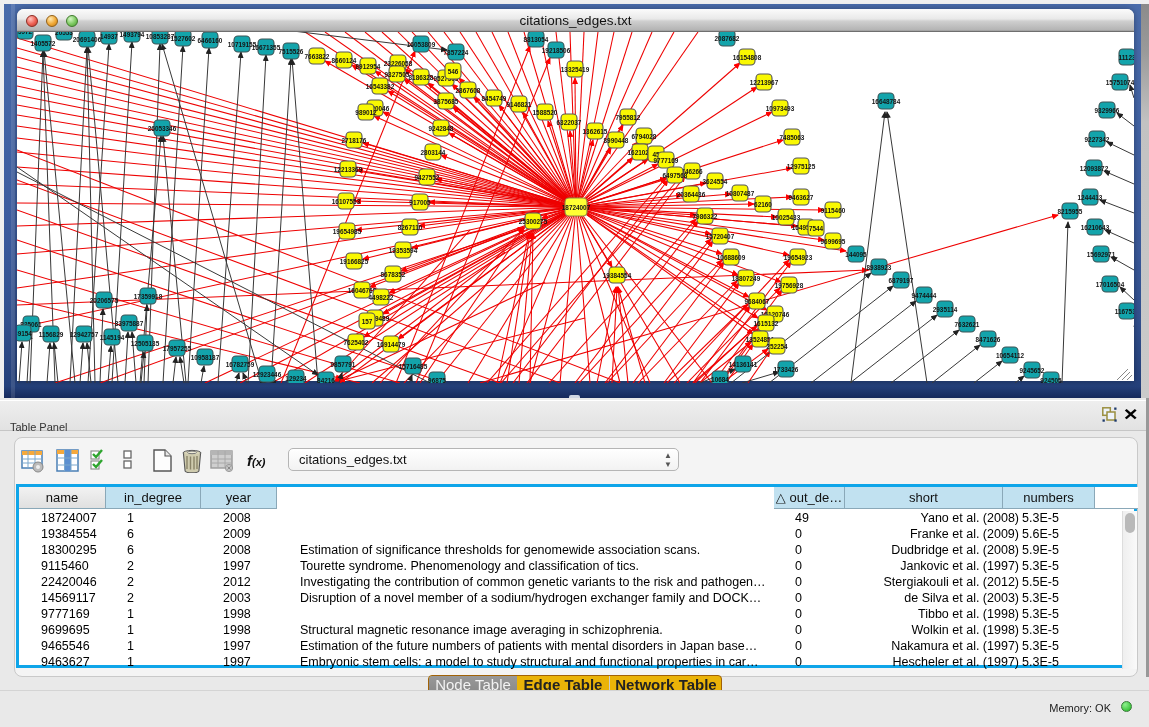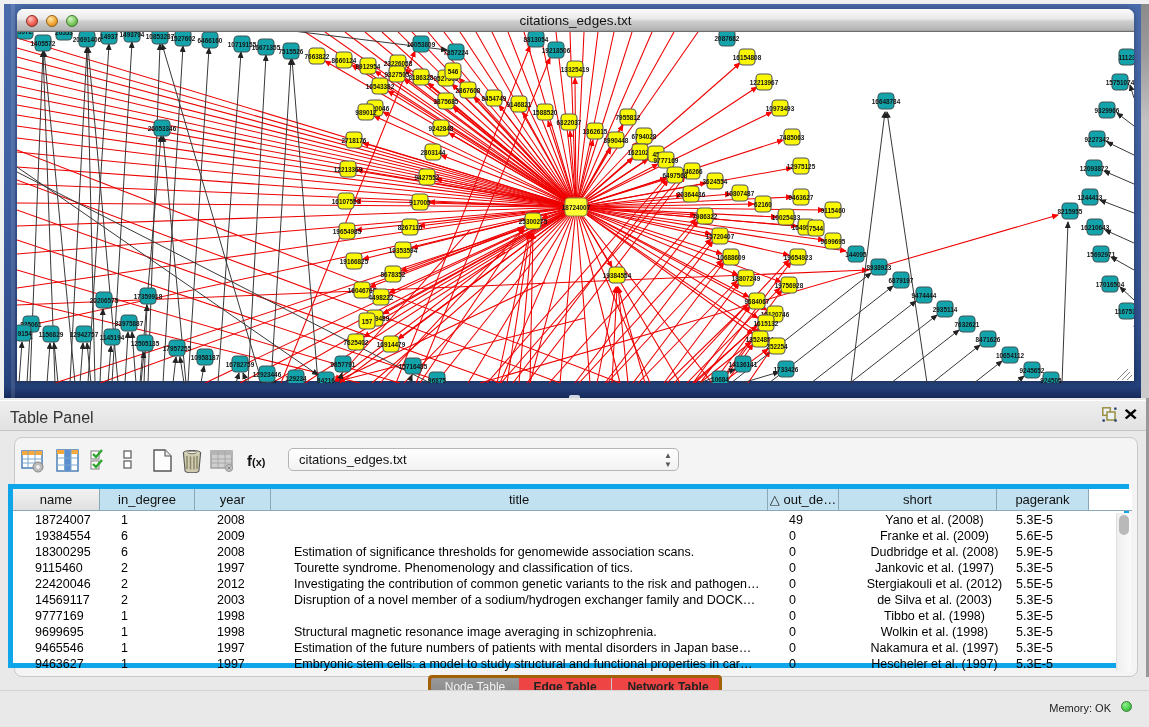--- a/index.html
+++ b/index.html
@@ -5,39 +5,39 @@
 #topbg{position:absolute;left:0;top:0;width:1149px;height:398px;background:#f0f0f0}
 #blue{position:absolute;left:4px;top:4px;width:1137px;height:394px;background:linear-gradient(180deg,#4a6cab 0%,#3c5c9e 55%,#32508e 80%,#24407a 97%,#16295b 100%);}
 #bluein{position:absolute;left:7px;top:0px;width:4px;height:394px;background:rgba(255,255,255,0.12)}
 #graystrip{position:absolute;left:1141px;top:4px;width:8px;height:394px;background:linear-gradient(180deg,#8b8b8b,#9a9a9a 12%,#c2c2c2 30%,#cacaca)}
 #win{position:absolute;left:17px;top:9px;width:1117px;height:372px;border-radius:7px 7px 0 0;background:#fff;box-shadow:0 0 6px rgba(0,0,0,.35)}
 #titlebar{position:absolute;left:0;top:0;width:1117px;height:23px;border-radius:7px 7px 0 0;background:linear-gradient(180deg,#fbfbfb 0%,#e9e9e9 45%,#cfcfcf 55%,#b4b4b4 95%,#989898 100%);border-bottom:1px solid #6f6f6f}
 #titlebar span{display:block;text-align:center;font-size:13.5px;line-height:23px;color:#111;font-weight:400}
 .tl{position:absolute;top:6px;width:12px;height:12px;border-radius:50%;}
 #tpanel{position:absolute;left:0;top:398px;width:1149px;height:329px;background:#e9e9e9}
 #tphead{position:absolute;left:0;top:2px;width:1149px;height:31px;background:linear-gradient(180deg,#eee,#e2e2e2);border-bottom:1px solid #c6c6c6;border-top:1px solid #fff}
-#tphead span{position:absolute;left:10px;top:8px;font-size:16px;color:#333}
+#tphead span{position:absolute;left:10px;top:20px;font-size:11px;color:#333}
 #floatico{position:absolute;left:1102px;top:6px;width:16px;height:16px}
 #closeico{position:absolute;left:1124px;top:4px;font-size:16px;font-weight:bold;color:#000;transform:scaleX(1.15)}
 #panelbox{position:absolute;left:14px;top:39px;width:1124px;height:240px;background:#f4f4f4;border:1px solid #c9c9c9;border-radius:8px}
 .ticon{position:absolute;top:51px}
 #combo{position:absolute;left:288px;top:50px;width:391px;height:23px;background:linear-gradient(180deg,#fff,#f2f2f2);border:1px solid #b5b5b5;border-radius:5px;font-size:13px;line-height:21px;padding-left:10px;color:#111}
 #combo .st{position:absolute;right:6px;top:2px;font-size:8px;color:#555;line-height:9px;text-align:center}
-#tbl{position:absolute;left:8px;top:86px;width:1121px;height:184px;background:#fff;border:5px solid #0ea5e9}
+#tbl{position:absolute;left:16px;top:86px;width:1121px;height:184px;background:#fff;border:3px solid #0ea5e9}
 #thead{position:absolute;left:0;top:0;width:1119px;height:23px;font-size:13px;color:#111}
 #thead div{position:absolute;top:0;height:22px;line-height:22px;text-align:center;background:#c1e1f0;border-right:1px solid #8aa8b8;border-bottom:1px solid #8aa8b8}
 #trows{position:absolute;left:0;top:23px;width:1119px;height:160px;font-size:12.5px;color:#000}
 .tr{position:relative;height:16px;line-height:16px;white-space:nowrap}
 .tr div{position:absolute;top:0;height:16px;overflow:hidden}
 .c0{left:22px;width:80px}.c1{left:108px;width:80px}.c2{left:204px;width:70px}
 .c3{left:281px;width:488px}.c4{left:776px;width:60px}
-.c5{left:843px;width:157px;text-align:center}.c6{left:1003px;width:80px}
+.c5{left:843px;width:157px;text-align:right}.c6{left:1003px;width:80px}
 #vsb{position:absolute;left:1103px;top:24px;width:15px;height:158px;background:linear-gradient(90deg,#efefef,#fafafa);border-left:1px solid #ddd}
 #vsbt{position:absolute;left:2px;top:2px;width:10px;height:20px;background:#b9b9b9;border-radius:5px}
-#tabs{position:absolute;left:428px;top:277px;width:294px;height:19px;background:#ef4444;border:3px solid #a16207;border-radius:4px;font-size:12px}
+#tabs{position:absolute;left:428px;top:277px;width:294px;height:19px;background:#eab308;border:1px solid #a16207;border-radius:4px;font-size:15px}
 #tabs div{position:absolute;top:0;height:19px;line-height:18px;text-align:center}
 #tabsel{left:0;width:88px;background:linear-gradient(180deg,#999,#878787);color:#f2f2f2;border-radius:3px 0 0 3px;height:19px!important;line-height:18px!important}
 #tab2{left:88px;width:92px;color:#222;font-weight:bold}
 #tab3{left:180px;width:113px;border-left:1px solid #ccc;color:#222;font-weight:bold}
 #statusbar{position:absolute;left:0;top:292px;width:1149px;height:34px;background:#e9e9e9;border-top:1px solid #d4d4d4}
 #mem{position:absolute;right:38px;top:11px;font-size:11px;color:#222}
 #memdot{position:absolute;right:17px;top:10px;width:11px;height:11px;border-radius:50%;background:radial-gradient(circle at 35% 30%,#8ef08e,#1db31d);border:1px solid #3a7a3a}
 </style></head><body>
 <div id="topbg"></div>
 <div id="blue">
@@ -640,31 +640,30 @@
       <path d="M6 7v13M9.5 7.5v13M13 7.5v13M16 7v13" stroke="#8a8468" stroke-width="1.4"></path>
       <ellipse cx="11" cy="3.4" rx="4.5" ry="1.3" fill="#efecd8" stroke="#777"></ellipse>
     </svg>
   <svg class="ticon" style="left:210px" width="24" height="23" viewBox="0 0 24 23">
       <rect x="1" y="2" width="21" height="17" fill="#cfcfcf" stroke="#9a9a9a" stroke-width="1.4"></rect>
       <rect x="1" y="2" width="21" height="4" fill="#b5b5b5"></rect>
       <path d="M1 10h21M1 14h21M8 2v17M15 2v17" stroke="#a8a8a8"></path>
       <circle cx="19" cy="19" r="3.6" fill="#c3c3c3" stroke="#999"></circle>
       <path d="M17.5 17.5l3 3M20.5 17.5l-3 3" stroke="#888"></path>
     </svg>
-  <div class="ticon" style="left:247px;top:54px;position:absolute;font-size:15px;font-weight:bold;color:#111">f<span style="font-size:11px">(x)</span></div>
+  <div class="ticon" style="left:247px;top:54px;position:absolute;font-size:15px;font-style:italic;font-weight:bold;color:#111">f<span style="font-size:11px">(x)</span></div>
   <div id="combo">citations_edges.txt<div class="st">▲<br>▼</div></div>
   <div id="tbl">
     <div id="thead">
       <div style="left:0;width:87px;background:linear-gradient(180deg,#f2f2f2,#e0e0e0)">name</div>
       <div style="left:87px;width:95px">in_degree</div>
       <div style="left:182px;width:76px">year</div>
-      <div style="left:258px;width:497px">title</div>
       <div style="left:755px;width:71px">△ out_de…</div>
       <div style="left:826px;width:158px">short</div>
-      <div style="left:984px;width:92px">pagerank</div>
+      <div style="left:984px;width:92px">numbers</div>
       <div style="left:1076px;width:43px;background:#fff;border-right:none"></div>
     </div>
     <div id="trows">
         <div class="tr">
           <div class="c0">18724007</div>
           <div class="c1">1</div>
           <div class="c2">2008</div>
           <div class="c4">49</div>
           <div class="c5">Yano et al. (2008)</div>
           <div class="c6">5.3E-5</div>

